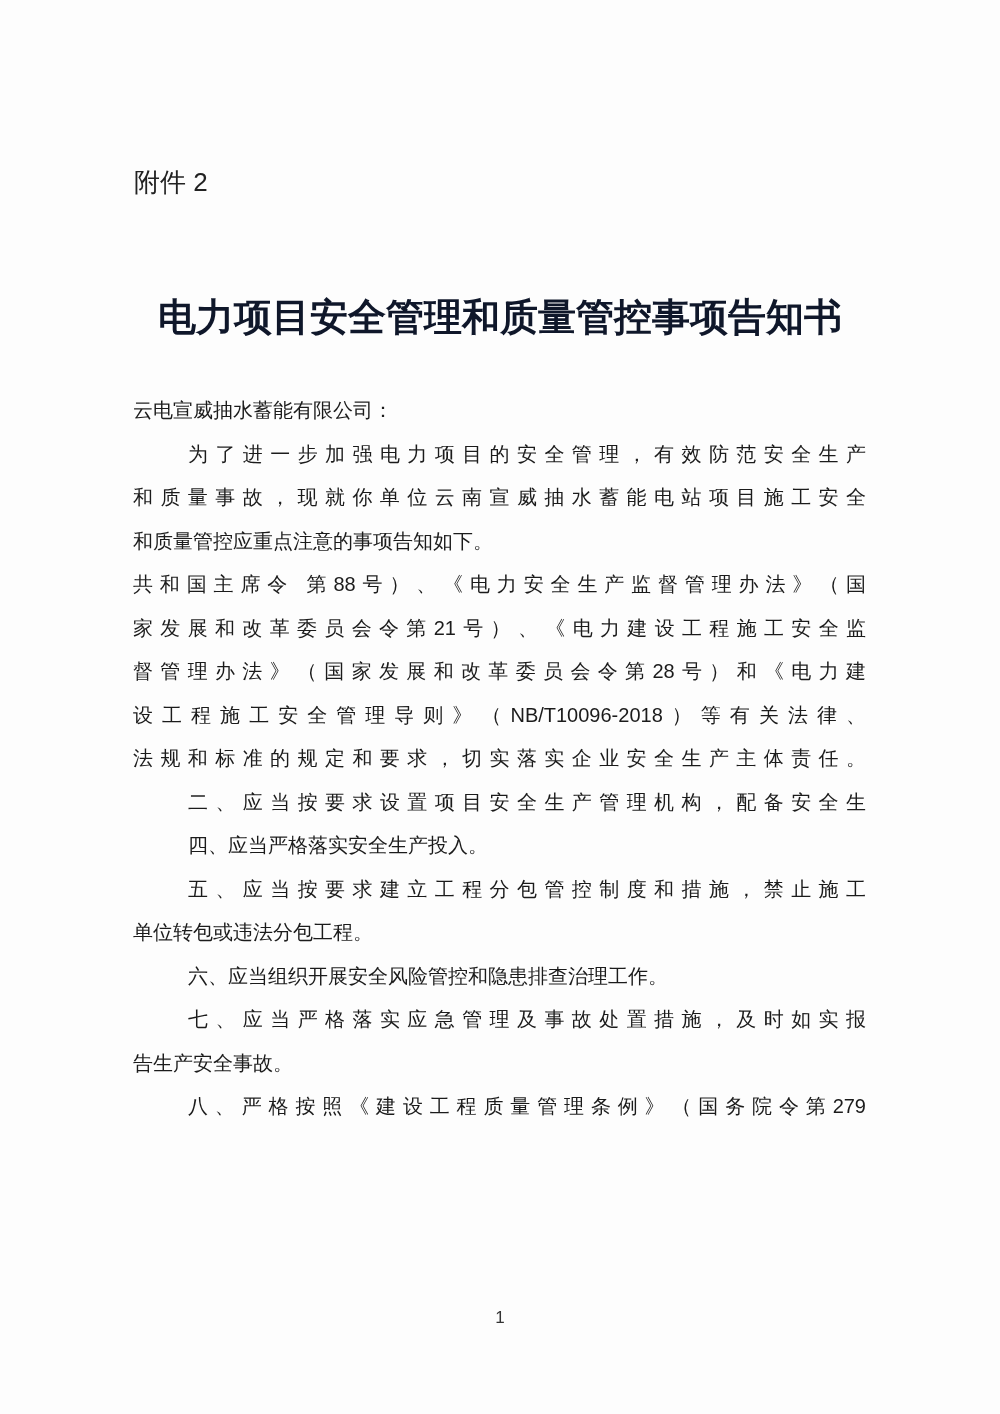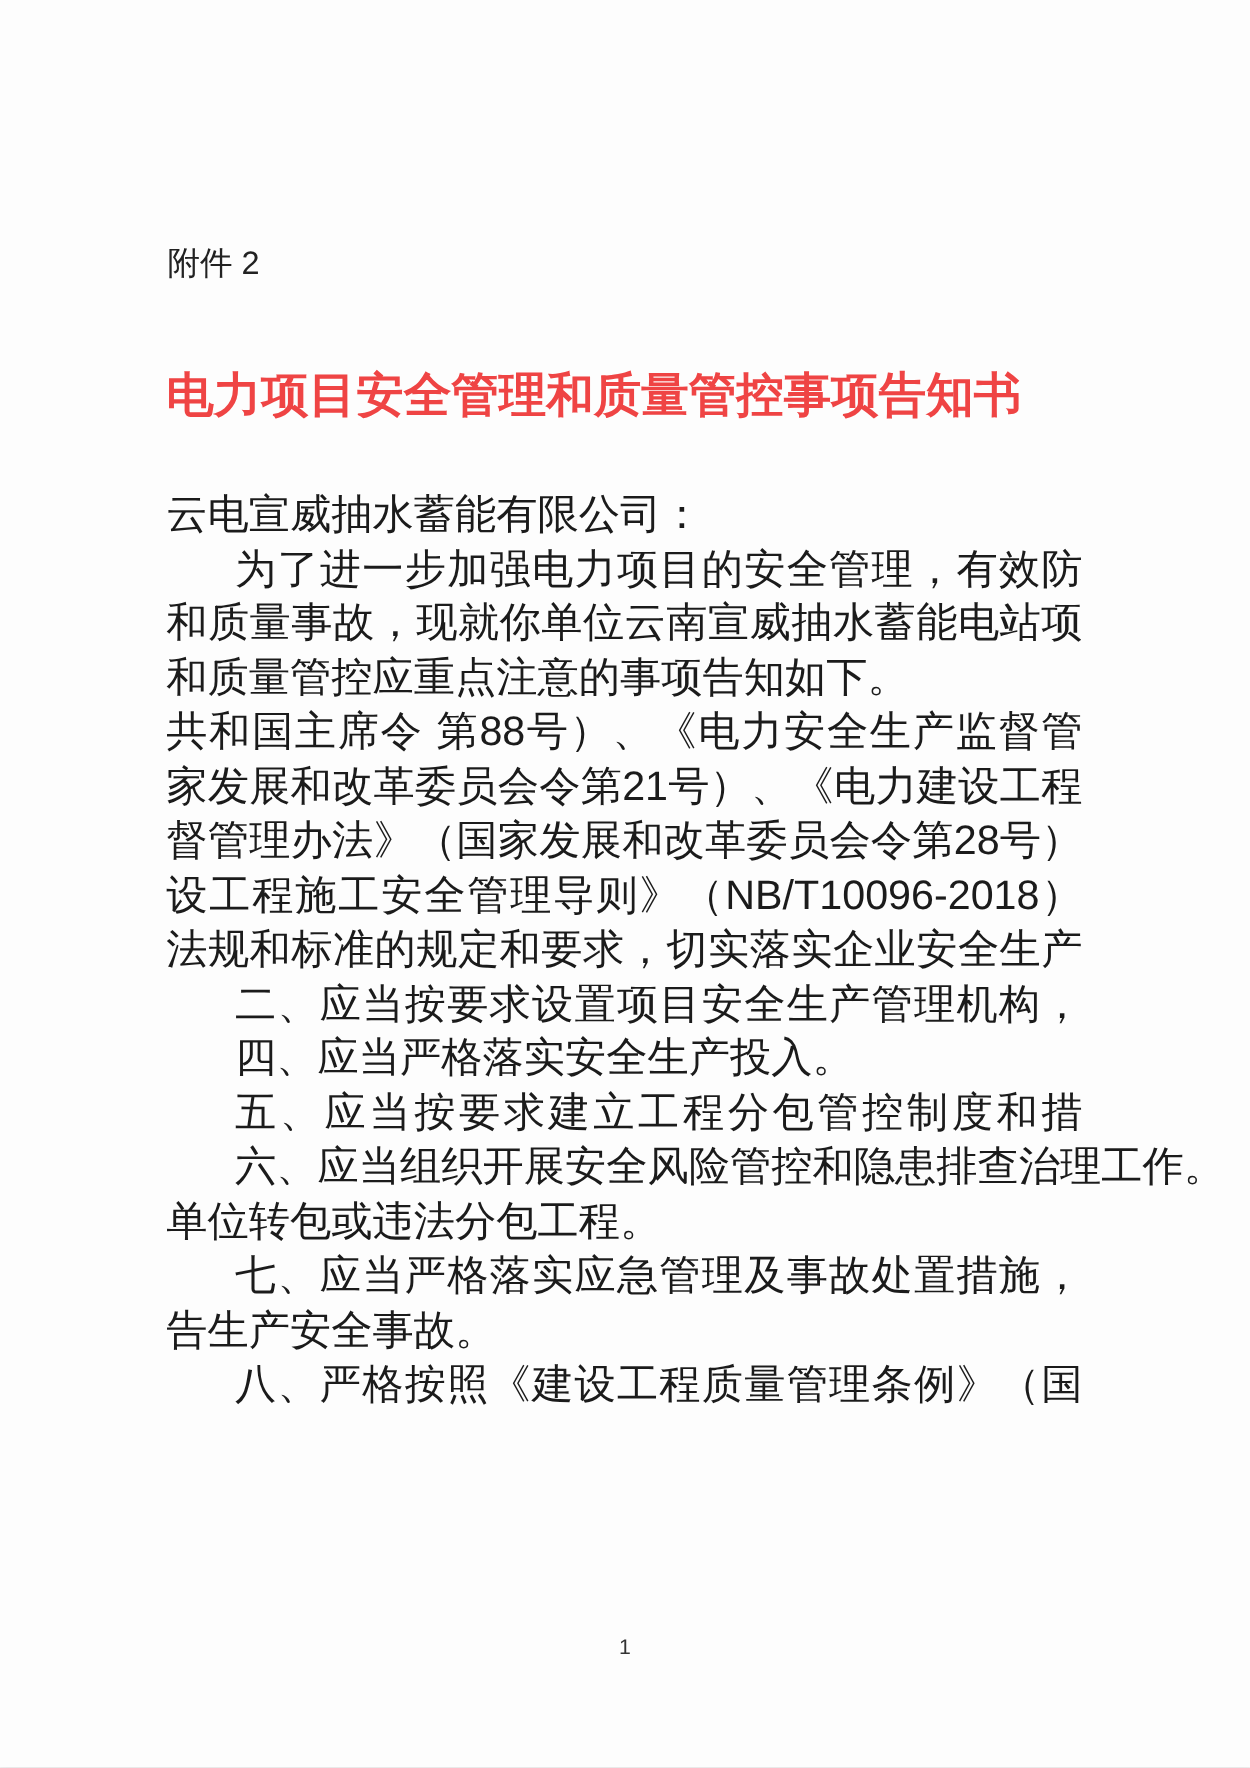--- a/index.html
+++ b/index.html
@@ -18,43 +18,42 @@
     overflow: hidden;
     box-shadow: 0 0 4px rgba(0,0,0,0.15);
   }
   .attachment-label {
     position: absolute;
     left: 134px;
     top: 165px;
     font-size: 26px;
     line-height: 34px;
     color: #222;
-    margin-top: 28px;
   }
   .doc-title {
     position: absolute;
     left: 133px;
     width: 734px;
     top: 288px;
-    text-align: left;
+    text-align: center;
     font-size: 38px;
     line-height: 58px;
     font-weight: bold;
-    color: #ef4444;
+    color: #0f172a;
     letter-spacing: 0px;
     white-space: nowrap;
   }
   .doc-body {
     position: absolute;
     left: 133px;
     top: 389px;
     width: 733px;
   }
   .line {
-    font-size: 33px;
+    font-size: 20px;
     line-height: 43.5px;
     height: 43.5px;
     white-space: nowrap;
     color: #1b1b1b;
   }
   .line.justify {
     white-space: normal;
     text-align: justify;
     text-align-last: justify;
     text-justify: inter-character;
@@ -89,22 +88,22 @@
       <div class="line justify">和质量事故，现就你单位云南宣威抽水蓄能电站项目施工安全</div>
       <div class="line">和质量管控应重点注意的事项告知如下。</div>
       <div class="line justify">共和国主席令 第88号）、《电力安全生产监督管理办法》（国</div>
       <div class="line justify">家发展和改革委员会令第21号）、《电力建设工程施工安全监</div>
       <div class="line justify">督管理办法》（国家发展和改革委员会令第28号）和《电力建</div>
       <div class="line justify">设工程施工安全管理导则》（NB/T10096-2018）等有关法律、</div>
       <div class="line justify">法规和标准的规定和要求，切实落实企业安全生产主体责任。</div>
       <div class="line indent justify">二、应当按要求设置项目安全生产管理机构，配备安全生</div>
       <div class="line indent">四、应当严格落实安全生产投入。</div>
       <div class="line indent justify">五、应当按要求建立工程分包管控制度和措施，禁止施工</div>
+      <div class="line">单位转包或违法分包工程。</div>
       <div class="line indent">六、应当组织开展安全风险管控和隐患排查治理工作。</div>
-      <div class="line">单位转包或违法分包工程。</div>
       <div class="line indent justify">七、应当严格落实应急管理及事故处置措施，及时如实报</div>
       <div class="line">告生产安全事故。</div>
       <div class="line indent justify">八、严格按照《建设工程质量管理条例》（国务院令第279</div>
     </div>
 
   <div class="page-number">1</div>
 
 </div>
 
 </body></html>

